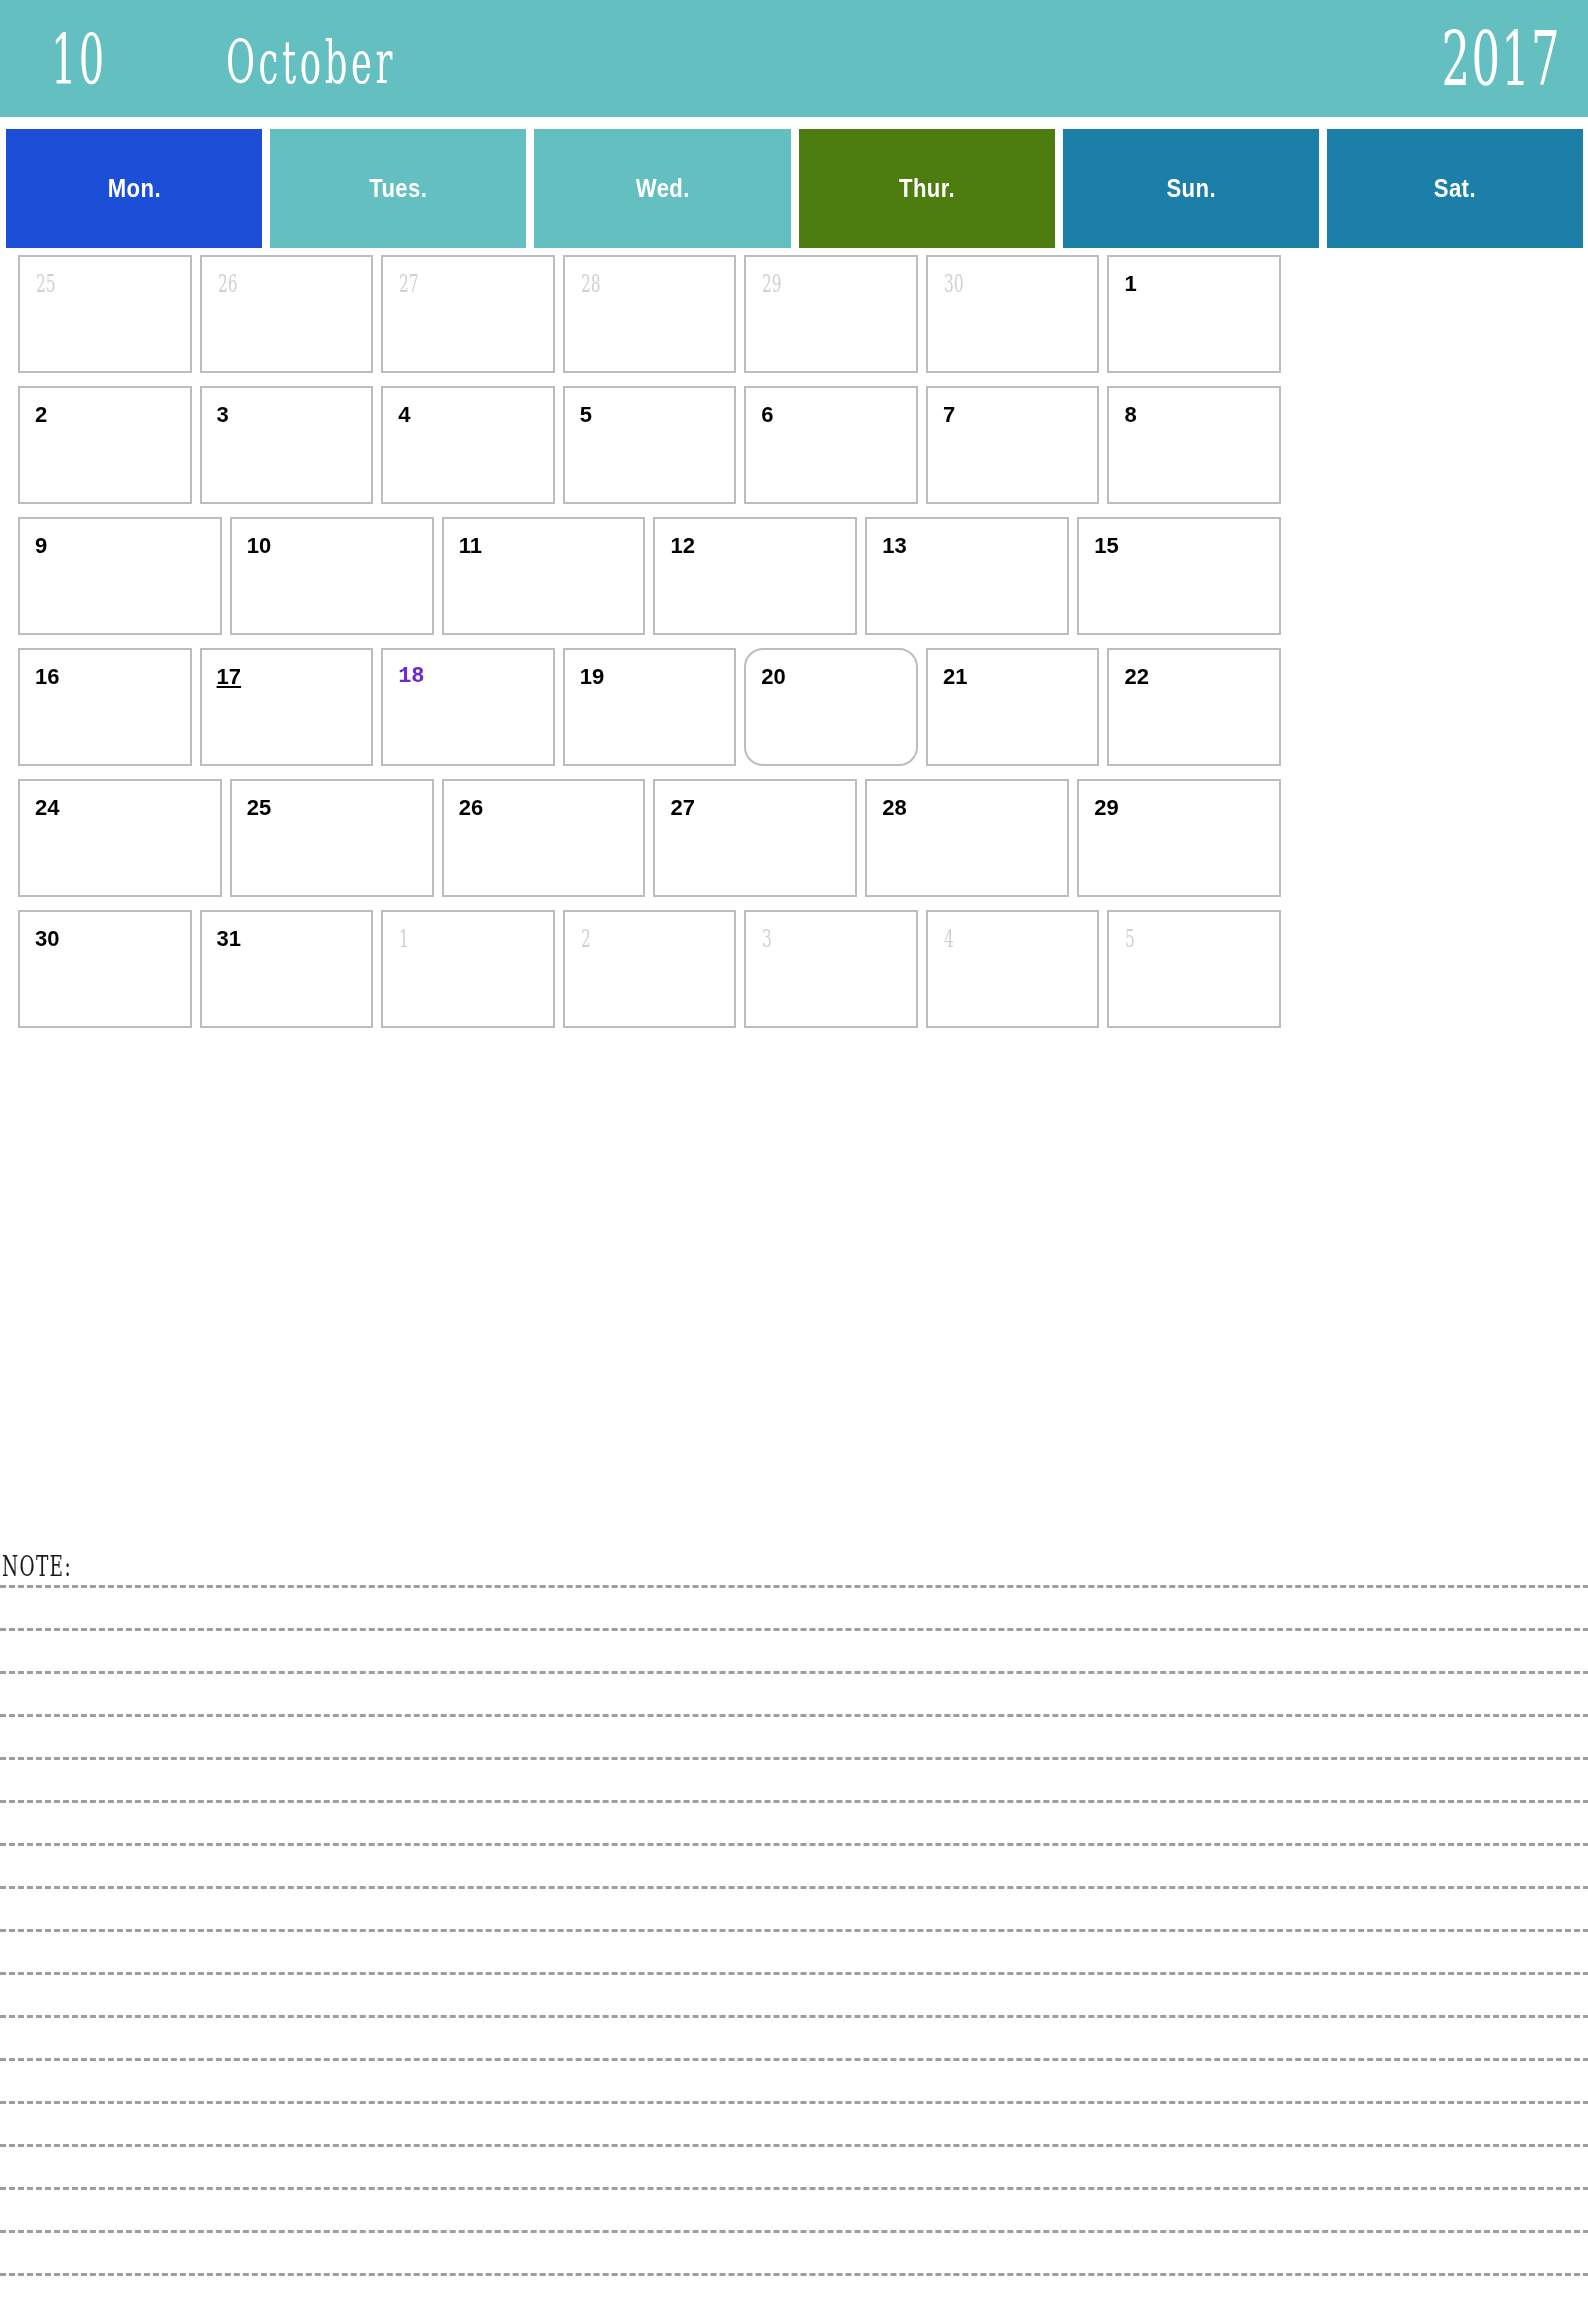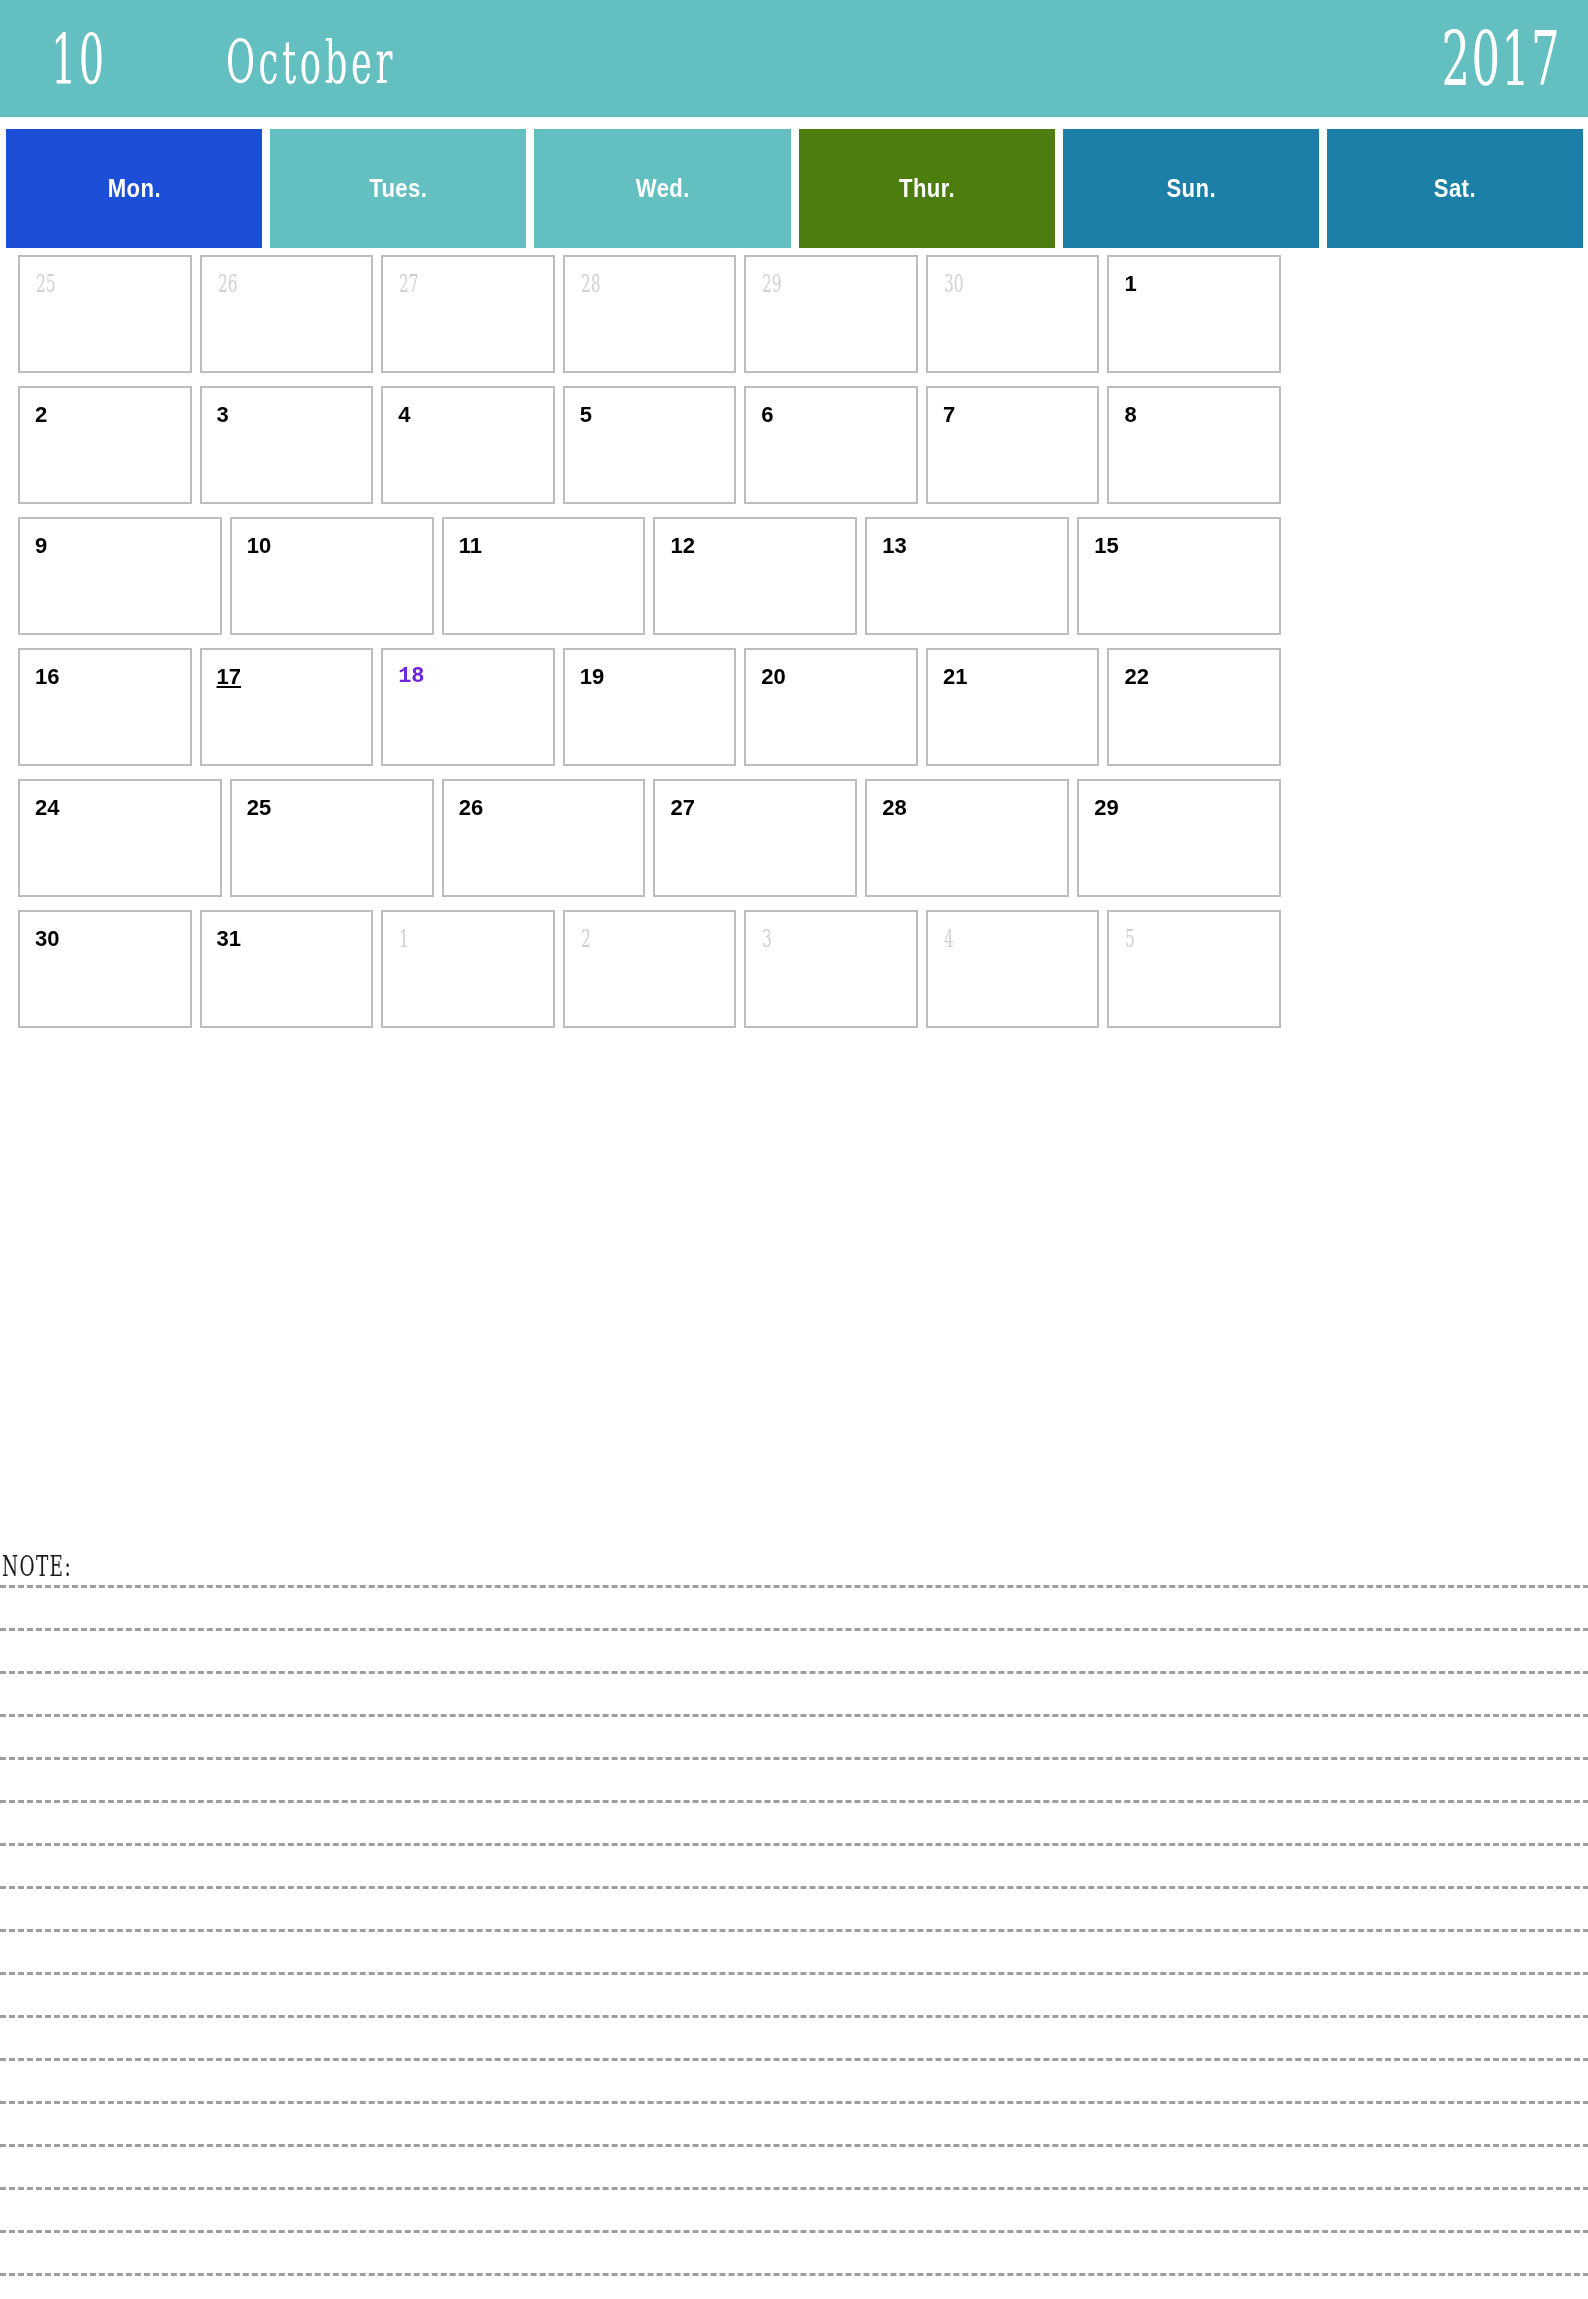--- a/index.html
+++ b/index.html
@@ -273,21 +273,21 @@
       </div>
       <div class="date-cell" style="border-color: rgb(189, 189, 189);">
         <span class="date-num" style="color: rgb(0, 0, 0); text-decoration: underline;">17</span>
       </div>
       <div class="date-cell" style="border-color: rgb(189, 189, 189);">
         <span class="date-num" style="color: #6d28d9; font-family: Liberation Mono, monospace;">18</span>
       </div>
       <div class="date-cell" style="border-color: rgb(189, 189, 189);">
         <span class="date-num" style="color: rgb(0, 0, 0);">19</span>
       </div>
-      <div class="date-cell" style="border-color: rgb(189, 189, 189);">
+      <div class="date-cell" style="border-color: rgb(189, 189, 189); border-radius: 19px;">
         <span class="date-num" style="color: rgb(0, 0, 0);">20</span>
       </div>
       <div class="date-cell" style="border-color: rgb(189, 189, 189);">
         <span class="date-num" style="color: rgb(0, 0, 0);">21</span>
       </div>
       <div class="date-cell" style="border-color: rgb(189, 189, 189);">
         <span class="date-num" style="color: rgb(0, 0, 0);">22</span>
       </div>
     </div>
     <div class="date-row">

